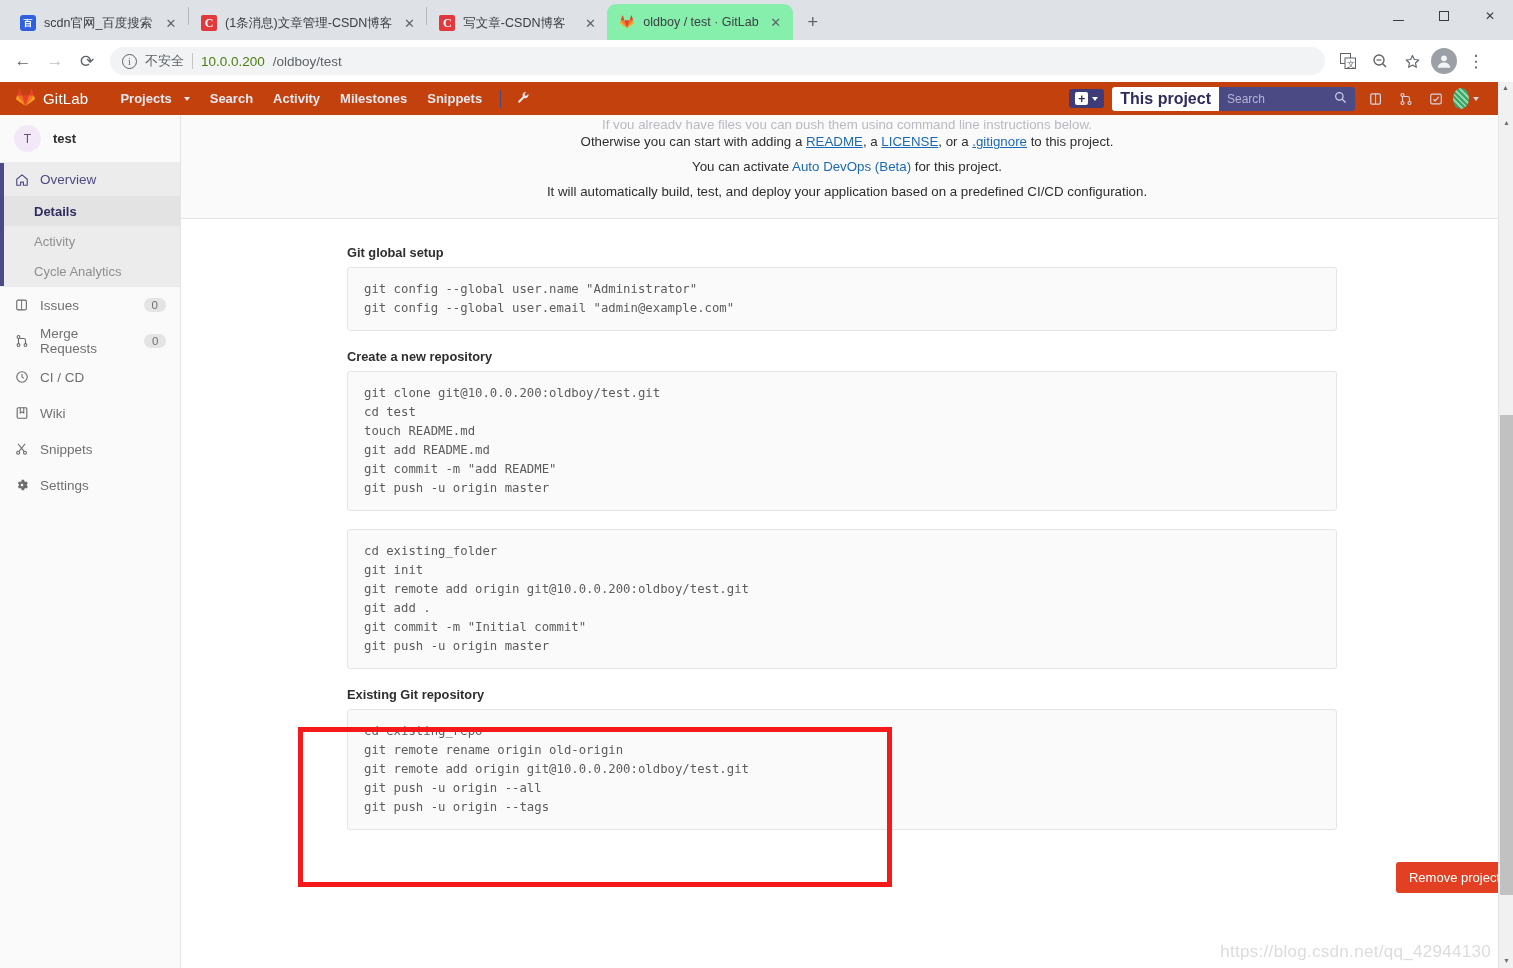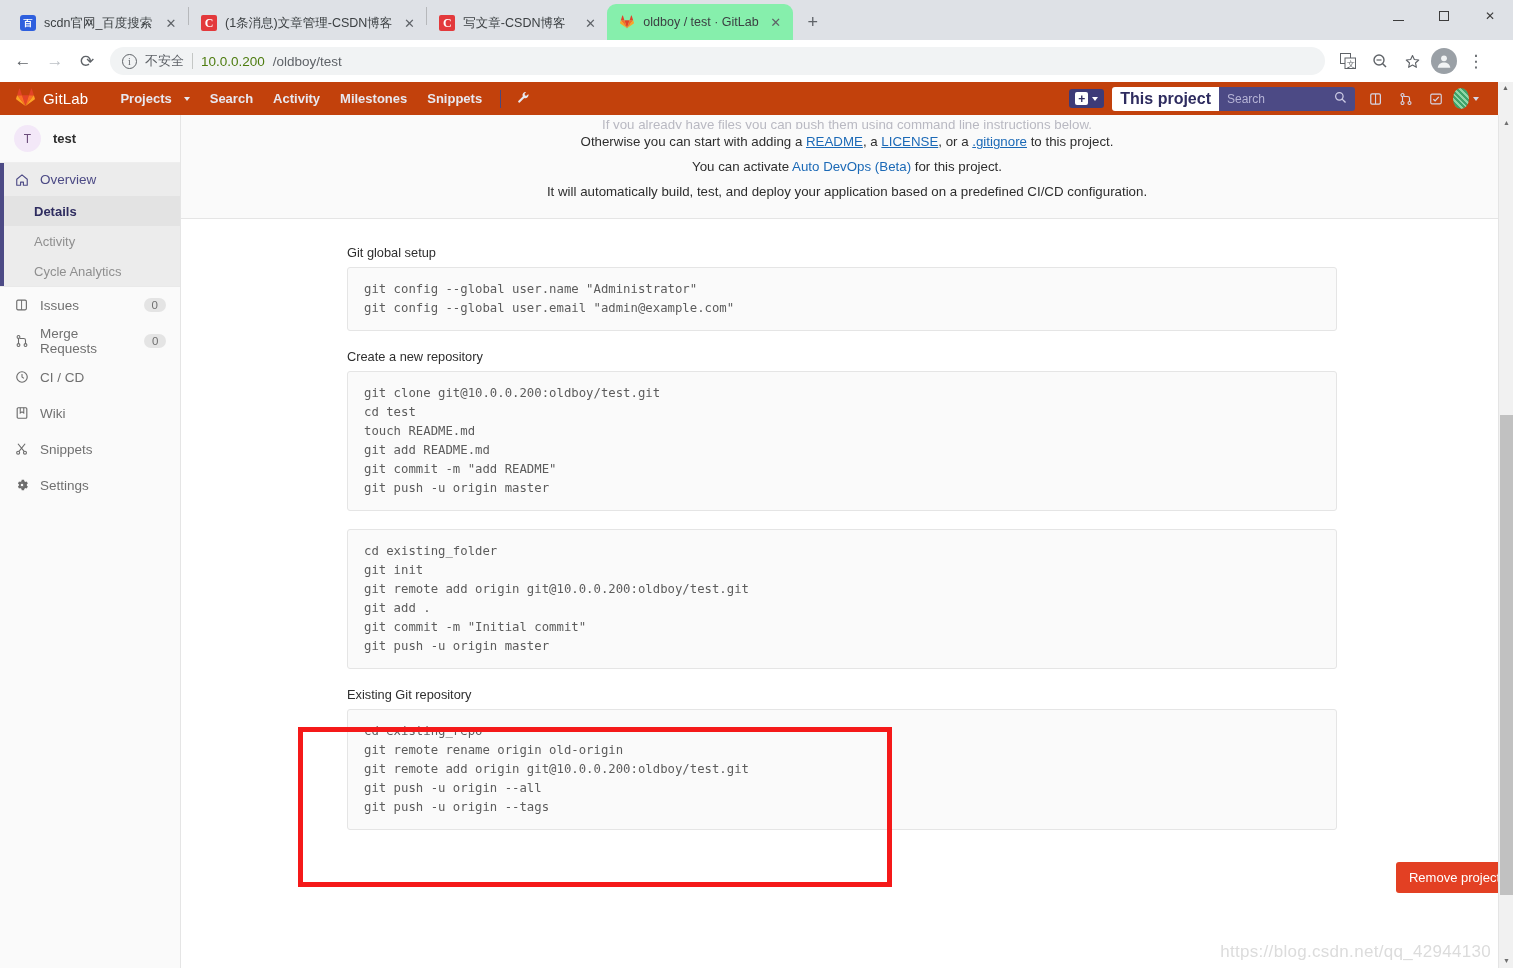--- a/index.html
+++ b/index.html
@@ -192,21 +192,21 @@
     font-size: 13.3px; color:#2e2e2e; line-height: 25px; white-space:nowrap;
   }
   .notice-line.clipped { color:#b9b9c2; height: 10px; overflow:hidden; line-height: 12px;}
   .notice-line a { color:#1b69b6; text-decoration: underline; }
   .notice-line a.nodec { color:#1b69b6; text-decoration: none; }
 
   .cli-wrap { padding: 26px 0 0 0; }
   .cli-inner { width: 990px; margin-left: 166px; }
   .cli-title { font-size: 15.5px; font-weight:bold; color:#2e2e2e; margin-bottom: 22px; }
   .cli-section { margin-bottom: 18px; }
-  .cli-section-label { font-size: 12.8px; font-weight:normal; color:#2e2e2e; margin-bottom: 7px; }
+  .cli-section-label { font-size: 12.8px; font-weight:bold; color:#2e2e2e; margin-bottom: 7px; }
   .cli-pre {
     background:#fafafa; border:1px solid #e5e5e5; border-radius:3px;
     padding: 12px 16px; font-family:"DejaVu Sans Mono", monospace;
     font-size: 12.3px; line-height: 19px; color:#5c5c5c; white-space: pre;
     overflow: hidden;
   }
 
   
   .red-box {
     position:absolute; left: 298px; top: 727px; width: 594px; height: 160px;

